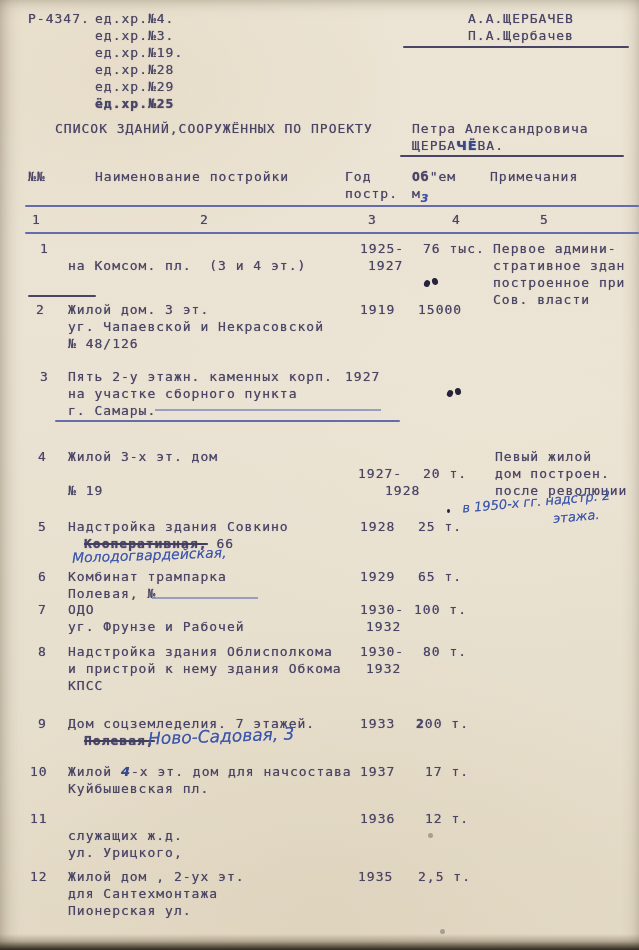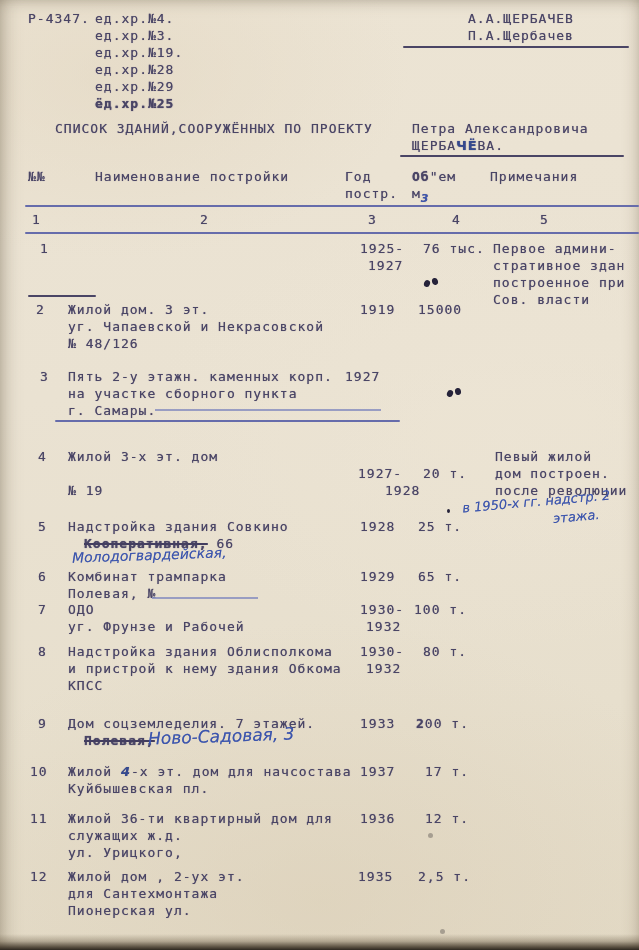--- a/index.html
+++ b/index.html
@@ -88,20 +88,21 @@
 
   <div class="rule" style="left:25px;top:205px;width:614px"></div>
   <span class="t" style="left:32px;top:211px">1</span>
   <span class="t" style="left:200px;top:211px">2</span>
   <span class="t" style="left:368px;top:211px">3</span>
   <span class="t" style="left:452px;top:211px">4</span>
   <span class="t" style="left:540px;top:211px">5</span>
   <div class="rule" style="left:25px;top:232px;width:614px"></div>
 
   <span class="t" style="left:40px;top:240px">1</span>
+  <span class="t" style="left:68px;top:257px">на Комсом. пл.  (3 и 4 эт.)</span>
   <span class="t" style="left:360px;top:240px">1925-</span>
   <span class="t" style="left:368px;top:257px">1927</span>
   <span class="t" style="left:423px;top:240px">76 тыс.</span>
   <span class="t" style="left:493px;top:240px">Первое админи-</span>
   <span class="t" style="left:493px;top:257px">стративное здан</span>
   <span class="t" style="left:493px;top:274px">построенное при</span>
   <span class="t" style="left:493px;top:291px">Сов. власти</span>
   <div class="speck" style="left:424px;top:280px;width:6px;height:7px;transform:rotate(20deg)"></div>
   <div class="speck" style="left:432px;top:278px;width:6px;height:7px;transform:rotate(-15deg)"></div>
 
@@ -172,21 +173,20 @@
   <span class="t" style="left:360px;top:715px">1933</span>
   <span class="t" style="left:416px;top:715px"><span class="b">2</span><span>00 т.</span></span>
 
   <span class="t" style="left:30px;top:763px">10</span>
   <span class="t" style="left:68px;top:763px"><span>Жилой </span><span class="hw-inline">4</span><span>-х эт. дом для начсостава</span></span>
   <span class="t" style="left:68px;top:780px">Куйбышевская пл.</span>
   <span class="t" style="left:360px;top:763px">1937</span>
   <span class="t" style="left:425px;top:763px">17 т.</span>
 
   <span class="t" style="left:30px;top:810px">11</span>
-  <span class="t" style="left:68px;top:810px">Жилой 36-ти квартирный дом для</span>
   <span class="t" style="left:68px;top:827px">служащих ж.д.</span>
   <span class="t" style="left:68px;top:844px">ул. Урицкого,</span>
   <span class="t" style="left:360px;top:810px">1936</span>
   <span class="t" style="left:425px;top:810px">12 т.</span>
   <div class="speck-faint" style="left:428px;top:833px;width:5px;height:5px"></div>
 
   <span class="t" style="left:30px;top:868px">12</span>
   <span class="t" style="left:68px;top:868px">Жилой дом , 2-ух эт.</span>
   <span class="t" style="left:68px;top:885px">для Сантехмонтажа</span>
   <span class="t" style="left:68px;top:902px">Пионерская ул.</span>

